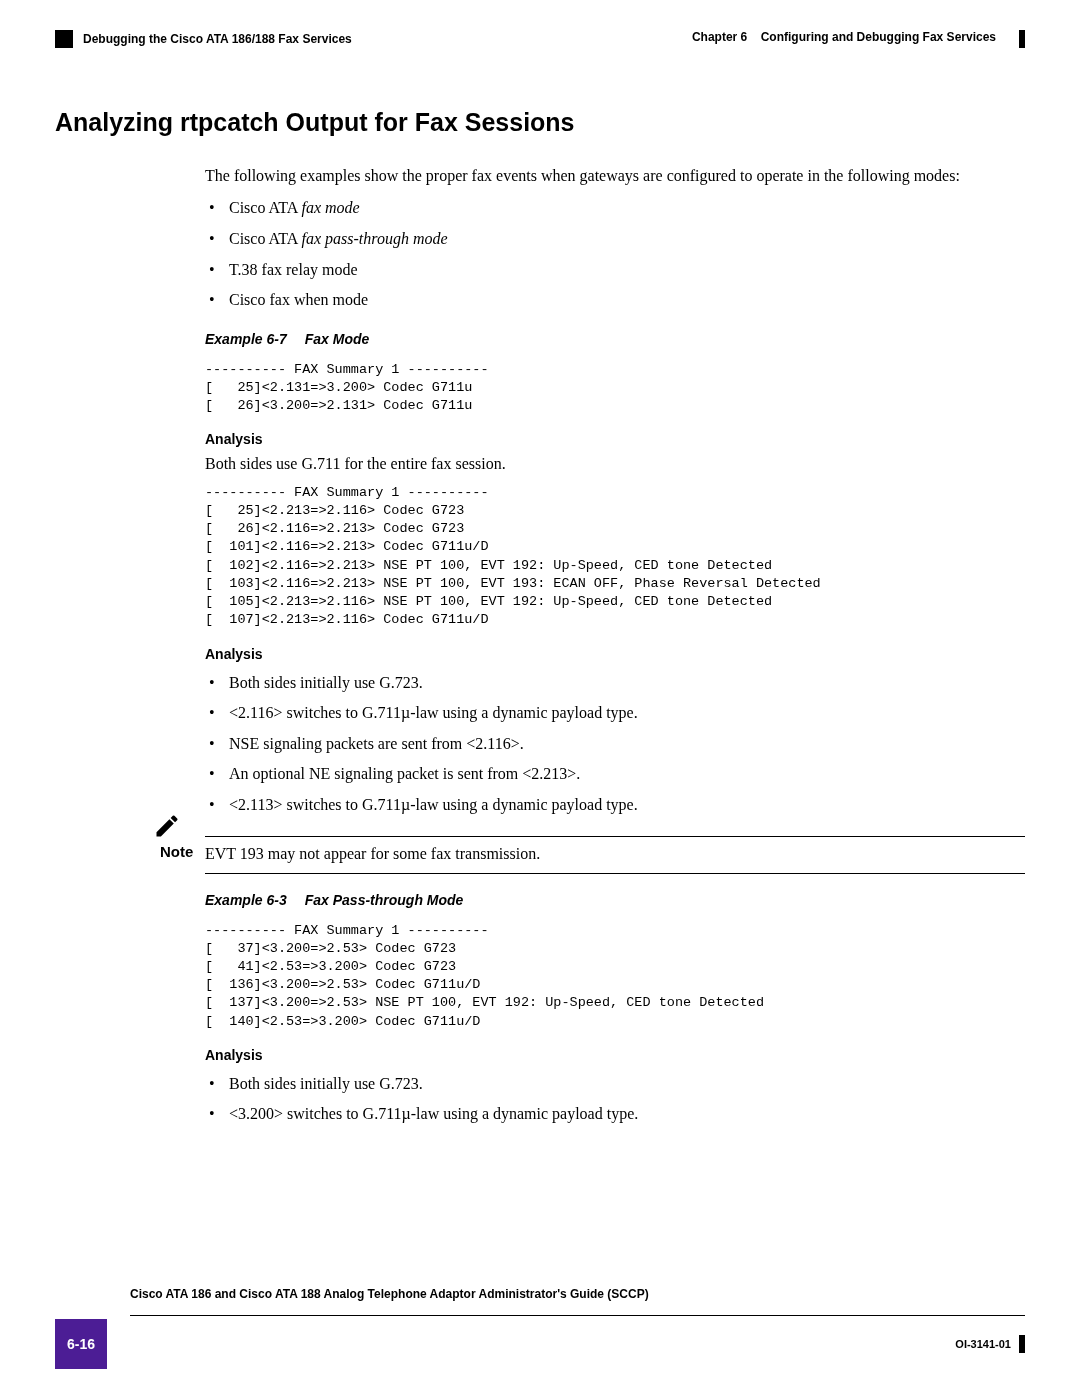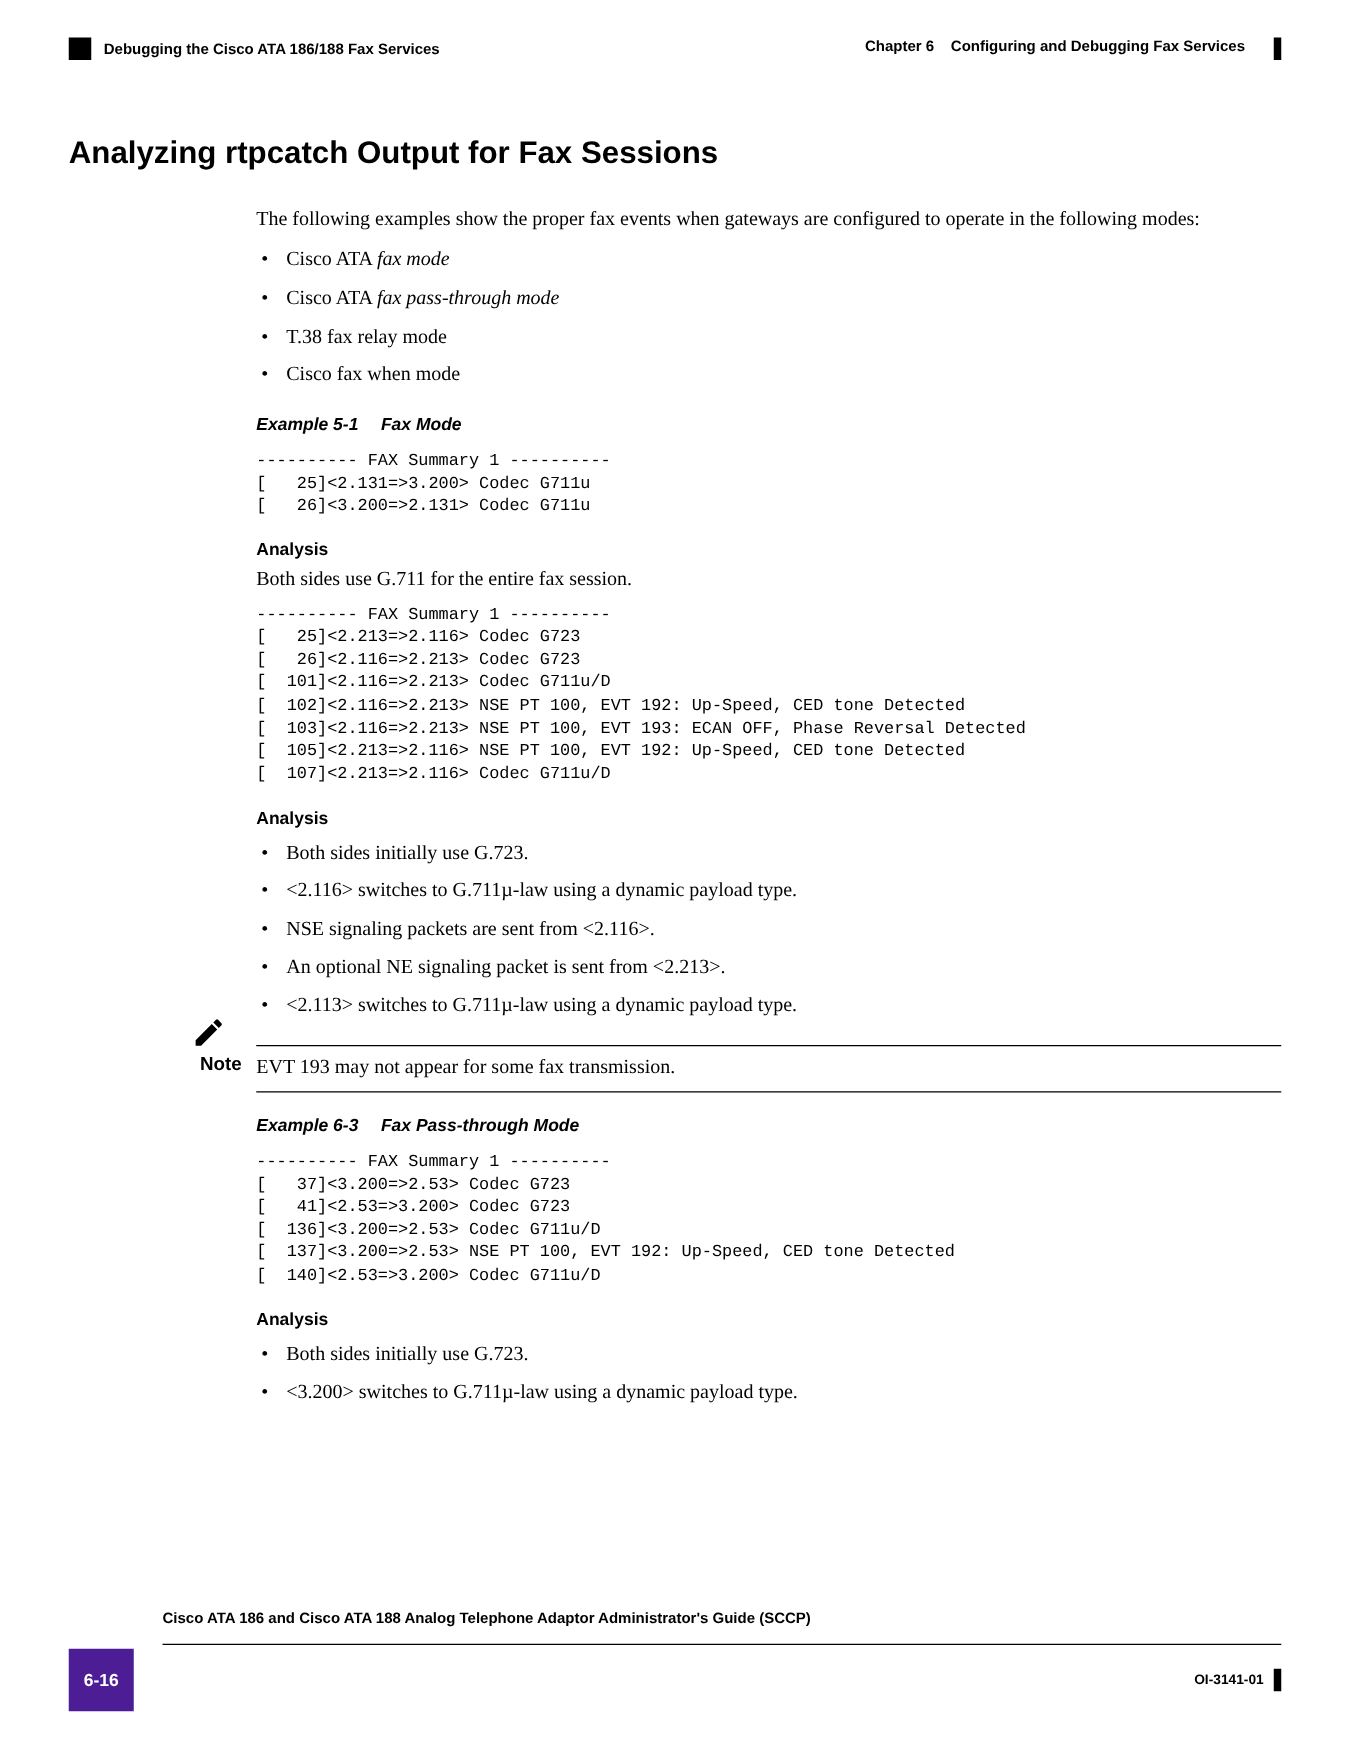--- a/index.html
+++ b/index.html
@@ -220,21 +220,21 @@
   <p class="body-text">The following examples show the proper fax events when gateways are configured to operate in the following modes:</p>
 
   <ul class="bullet-list">
     <li><span>Cisco ATA </span><span class="italic">fax mode</span></li>
     <li><span>Cisco ATA </span><span class="italic">fax pass-through mode</span></li>
     <li>T.38 fax relay mode</li>
     <li>Cisco fax when mode</li>
   </ul>
 
   <div class="example-title">
-    <span class="example-num">Example 5-1</span><span>Fax Mode</span>
+    <span class="example-num">Example 6-7</span><span>Fax Mode</span>
   </div>
   <pre class="code">---------- FAX Summary 1 ----------
 [   25]&lt;2.131=&gt;3.200&gt; Codec G711u
 [   26]&lt;3.200=&gt;2.131&gt; Codec G711u</pre>
   <div class="analysis-title">Analysis</div>
   <p class="body-text">Both sides use G.711 for the entire fax session.</p>
 
   <pre class="code">---------- FAX Summary 1 ----------
 [   25]&lt;2.213=&gt;2.116&gt; Codec G723
 [   26]&lt;2.116=&gt;2.213&gt; Codec G723

